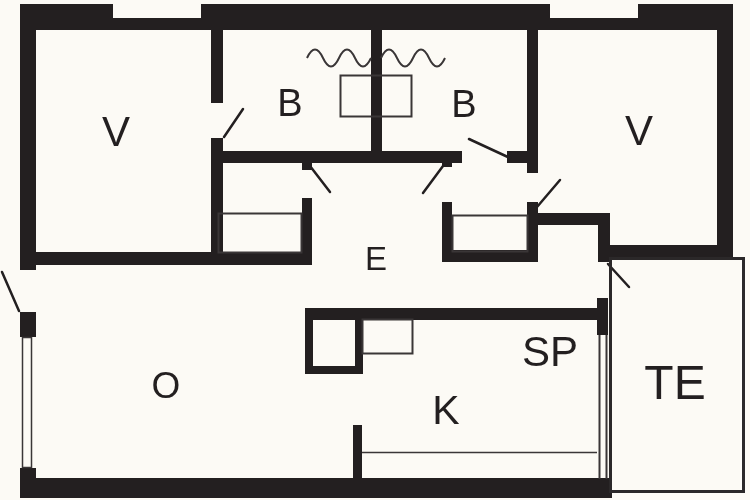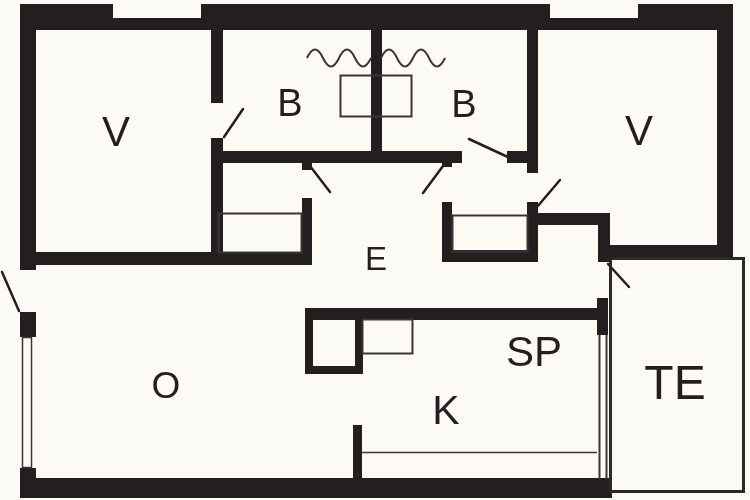--- a/index.html
+++ b/index.html
@@ -94,16 +94,16 @@
       <rect x="610.5" y="258.5" width="133" height="233" stroke="#2b2829" stroke-width="3"></rect>
     </g>
   </svg>
 
   <div class="room-label" style="left:116px;top:132px;font-size:42px;">V</div>
   <div class="room-label" style="left:290px;top:103px;font-size:38px;">B</div>
   <div class="room-label" style="left:464px;top:104px;font-size:38px;">B</div>
   <div class="room-label" style="left:639px;top:131px;font-size:42px;">V</div>
   <div class="room-label" style="left:376px;top:258px;font-size:33px;">E</div>
   <div class="room-label" style="left:166px;top:385px;font-size:37px;">O</div>
-  <div class="room-label" style="left:534px;top:352px;font-size:42px;">SP</div>
+  <div class="room-label" style="left:550px;top:352px;font-size:42px;">SP</div>
   <div class="room-label" style="left:446px;top:410px;font-size:41px;">K</div>
   <div class="room-label" style="left:675px;top:383px;font-size:48px;">TE</div>
 </div>
 
 </body></html>

